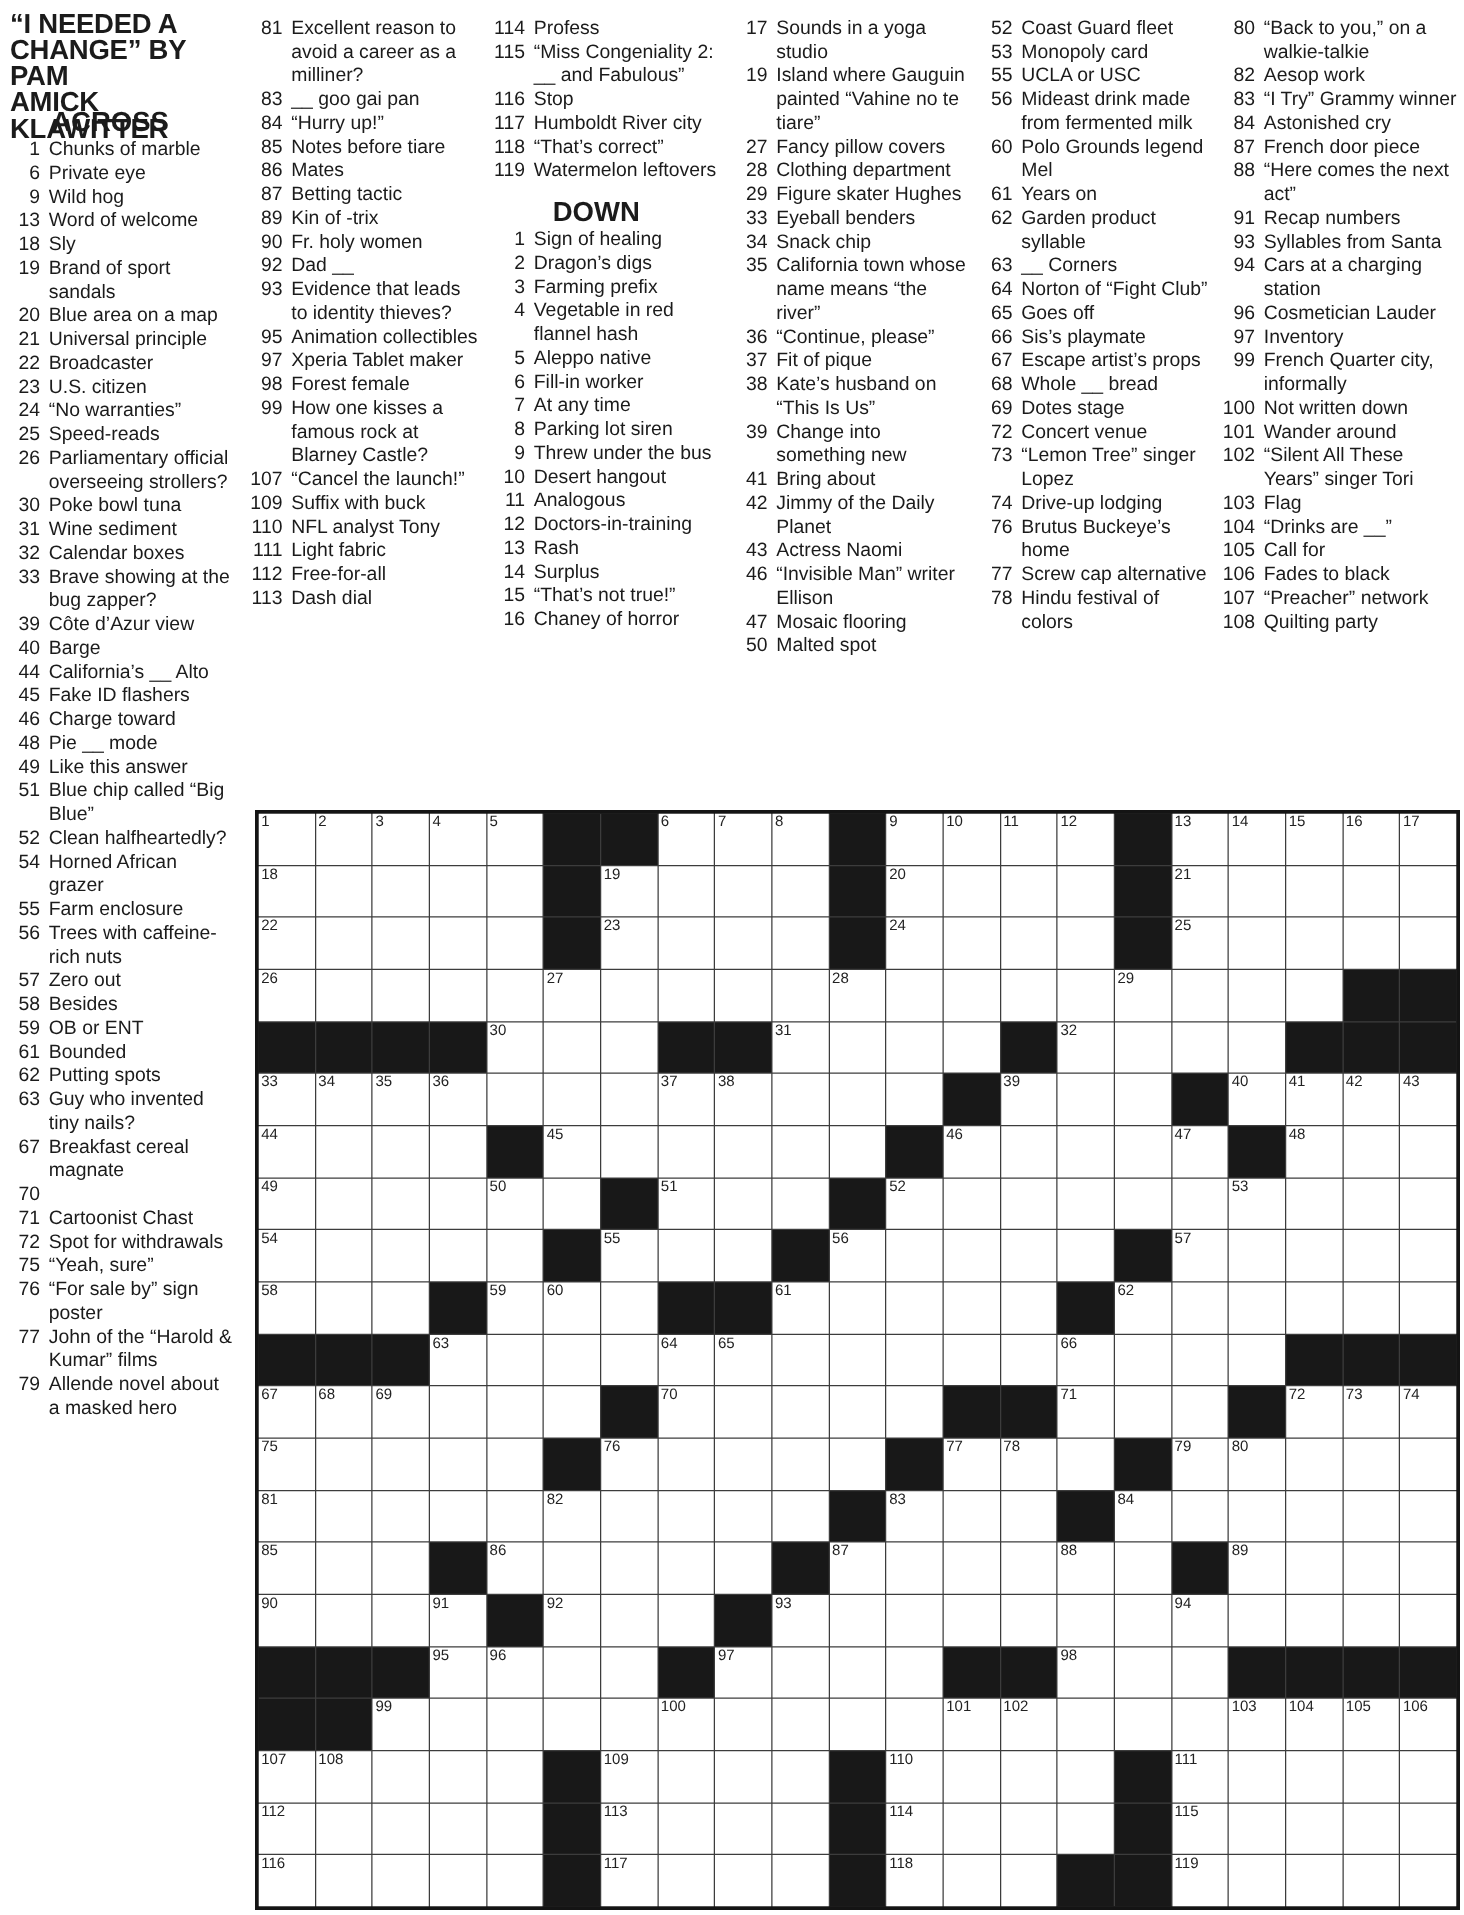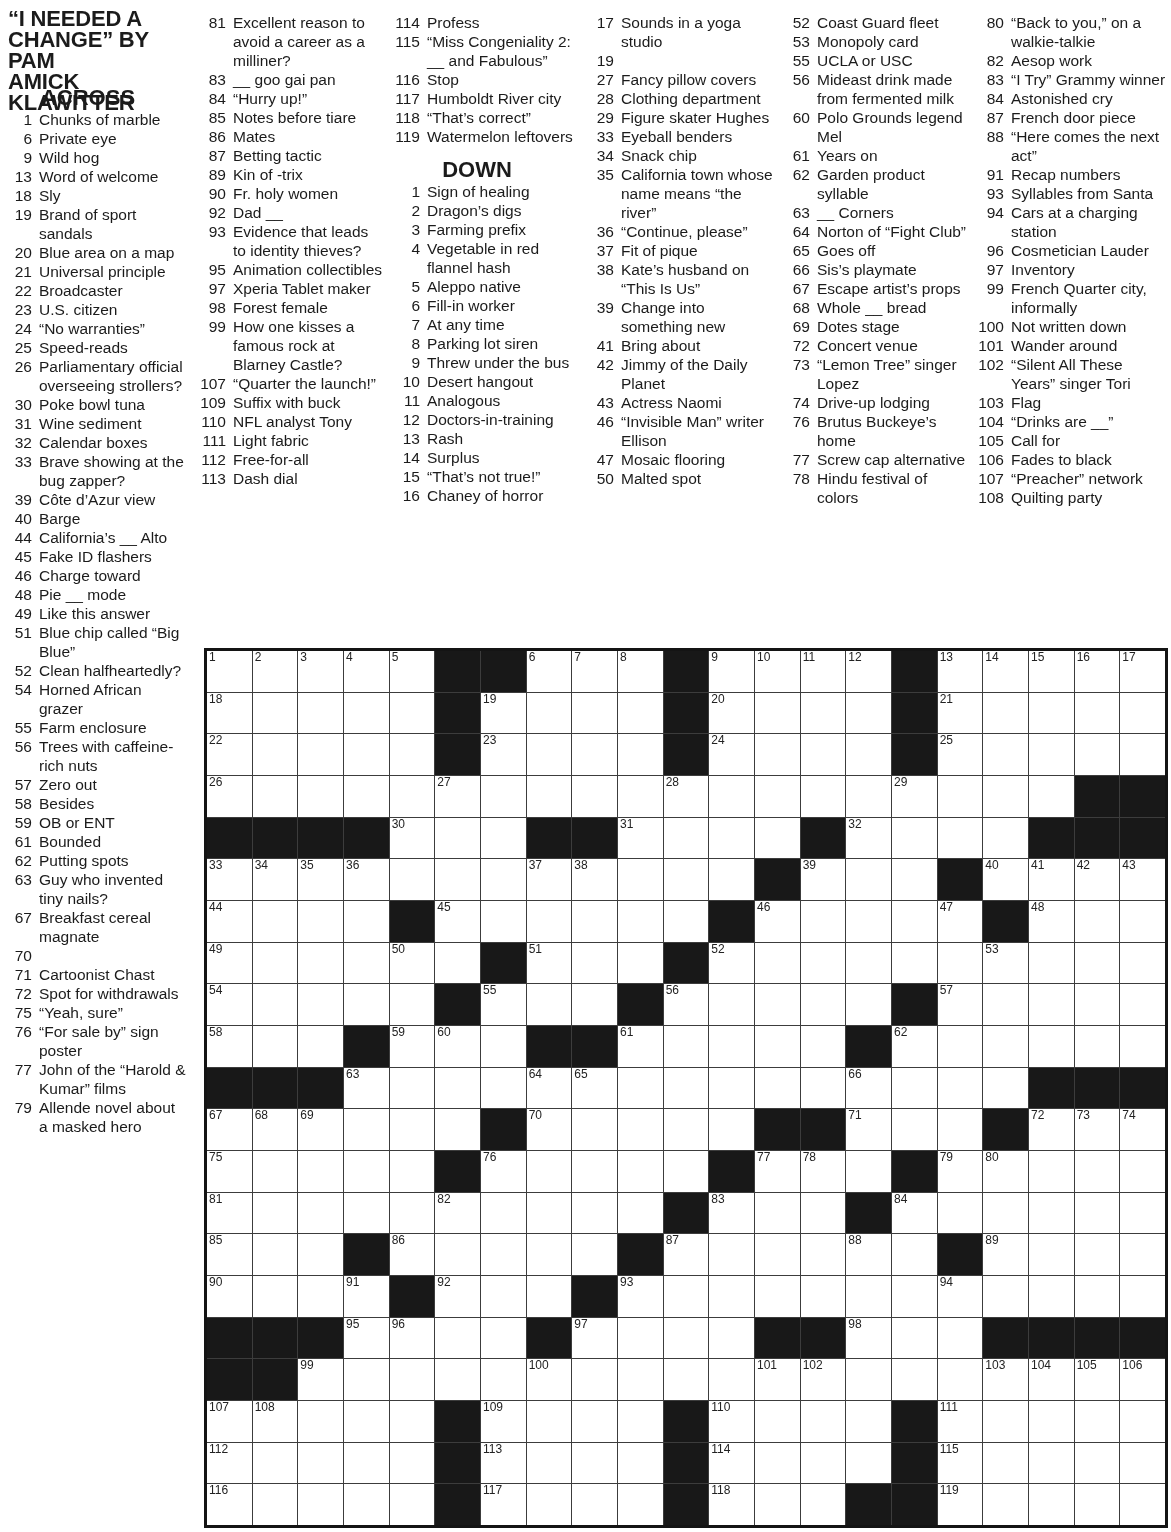--- a/index.html
+++ b/index.html
@@ -254,21 +254,21 @@
       <div class="clue">
         <span class="num">98</span>
         <span class="txt">Forest female</span>
       </div>
       <div class="clue">
         <span class="num">99</span>
         <span class="txt">How one kisses a famous rock at Blarney Castle?</span>
       </div>
       <div class="clue">
         <span class="num">107</span>
-        <span class="txt">“Quarter the launch!”</span>
+        <span class="txt">“Cancel the launch!”</span>
       </div>
       <div class="clue">
         <span class="num">109</span>
         <span class="txt">Suffix with buck</span>
       </div>
       <div class="clue">
         <span class="num">110</span>
         <span class="txt">NFL analyst Tony</span>
       </div>
       <div class="clue">
@@ -375,20 +375,21 @@
         <span class="txt">Chaney of horror</span>
       </div>
     </div>
   <div class="cluecol" style="left:584px;top:13px;width:196px;">
       <div class="clue">
         <span class="num">17</span>
         <span class="txt">Sounds in a yoga studio</span>
       </div>
       <div class="clue">
         <span class="num">19</span>
+        <span class="txt">Island where Gauguin painted “Vahine no te tiare”</span>
       </div>
       <div class="clue">
         <span class="num">27</span>
         <span class="txt">Fancy pillow covers</span>
       </div>
       <div class="clue">
         <span class="num">28</span>
         <span class="txt">Clothing department</span>
       </div>
       <div class="clue">

